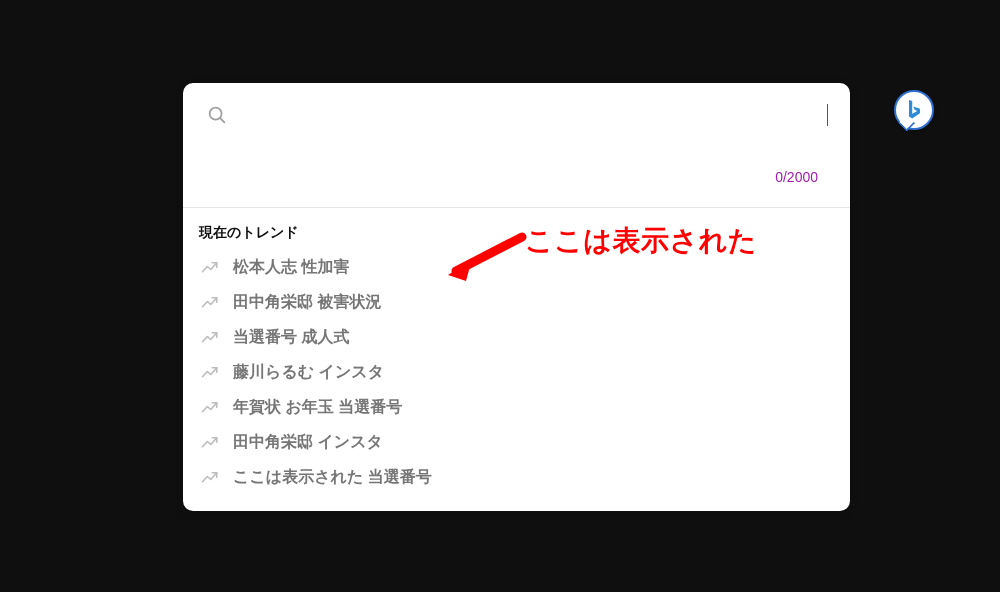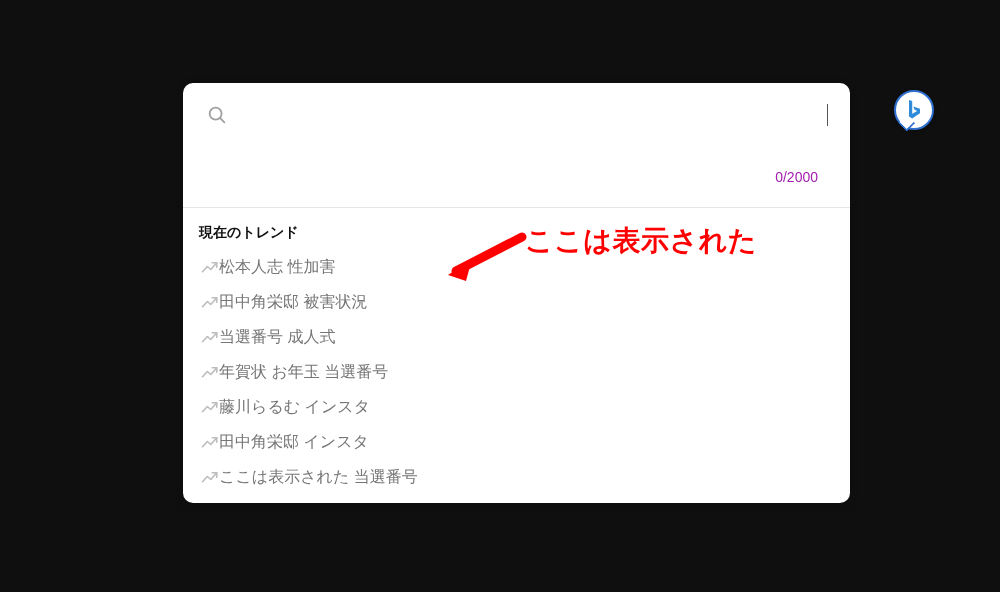--- a/index.html
+++ b/index.html
@@ -63,35 +63,36 @@
       text-align: right;
       color: #a21caf;
       font-size: 14px;
       padding: 40px 10px 12px 10px;
     }
     .divider {
       height: 1px;
       background: #e5e5e5;
     }
     .trending-section {
-      padding: 12px 14px 8px 14px;
+      padding: 12px 14px 16px 14px;
     }
     .trending-header {
       font-weight: 700;
       font-size: 14px;
       color: #111;
       padding: 4px 2px 8px 2px;
     }
     .trend-item {
       display: flex;
       align-items: center;
-      gap: 0;
+      gap: 14px;
       padding: 7px 4px;
       cursor: pointer;
       border-radius: 4px;
+      font-weight: bold;
     }
     .trend-icon {
       width: 18px;
       height: 18px;
       display: flex;
       align-items: center;
       justify-content: center;
       color: #bdbdbd;
       flex-shrink: 0;
     }
@@ -206,31 +207,31 @@
       <span class="trend-text">当選番号 成人式</span>
     </div>
 
     <div class="trend-item">
       <span class="trend-icon">
         <svg width="18" height="18" viewBox="0 0 24 24" fill="none" stroke="currentColor" stroke-width="2.2" stroke-linecap="round" stroke-linejoin="round">
           <polyline points="2 17 8.5 10 13 14 21 5"></polyline>
             <polyline points="15 5 21 5 21 11"></polyline>
         </svg>
       </span>
+      <span class="trend-text">藤川らるむ インスタ</span>
+    </div>
+
+    <div class="trend-item">
+      <span class="trend-icon">
+        <svg width="18" height="18" viewBox="0 0 24 24" fill="none" stroke="currentColor" stroke-width="2.2" stroke-linecap="round" stroke-linejoin="round">
+          <polyline points="2 17 8.5 10 13 14 21 5"></polyline>
+            <polyline points="15 5 21 5 21 11"></polyline>
+        </svg>
+      </span>
       <span class="trend-text">年賀状 お年玉 当選番号</span>
-    </div>
-
-    <div class="trend-item">
-      <span class="trend-icon">
-        <svg width="18" height="18" viewBox="0 0 24 24" fill="none" stroke="currentColor" stroke-width="2.2" stroke-linecap="round" stroke-linejoin="round">
-          <polyline points="2 17 8.5 10 13 14 21 5"></polyline>
-            <polyline points="15 5 21 5 21 11"></polyline>
-        </svg>
-      </span>
-      <span class="trend-text">藤川らるむ インスタ</span>
     </div>
 
     <div class="trend-item">
       <span class="trend-icon">
         <svg width="18" height="18" viewBox="0 0 24 24" fill="none" stroke="currentColor" stroke-width="2.2" stroke-linecap="round" stroke-linejoin="round">
           <polyline points="2 17 8.5 10 13 14 21 5"></polyline>
             <polyline points="15 5 21 5 21 11"></polyline>
         </svg>
       </span>
       <span class="trend-text">田中角栄邸 インスタ</span>

